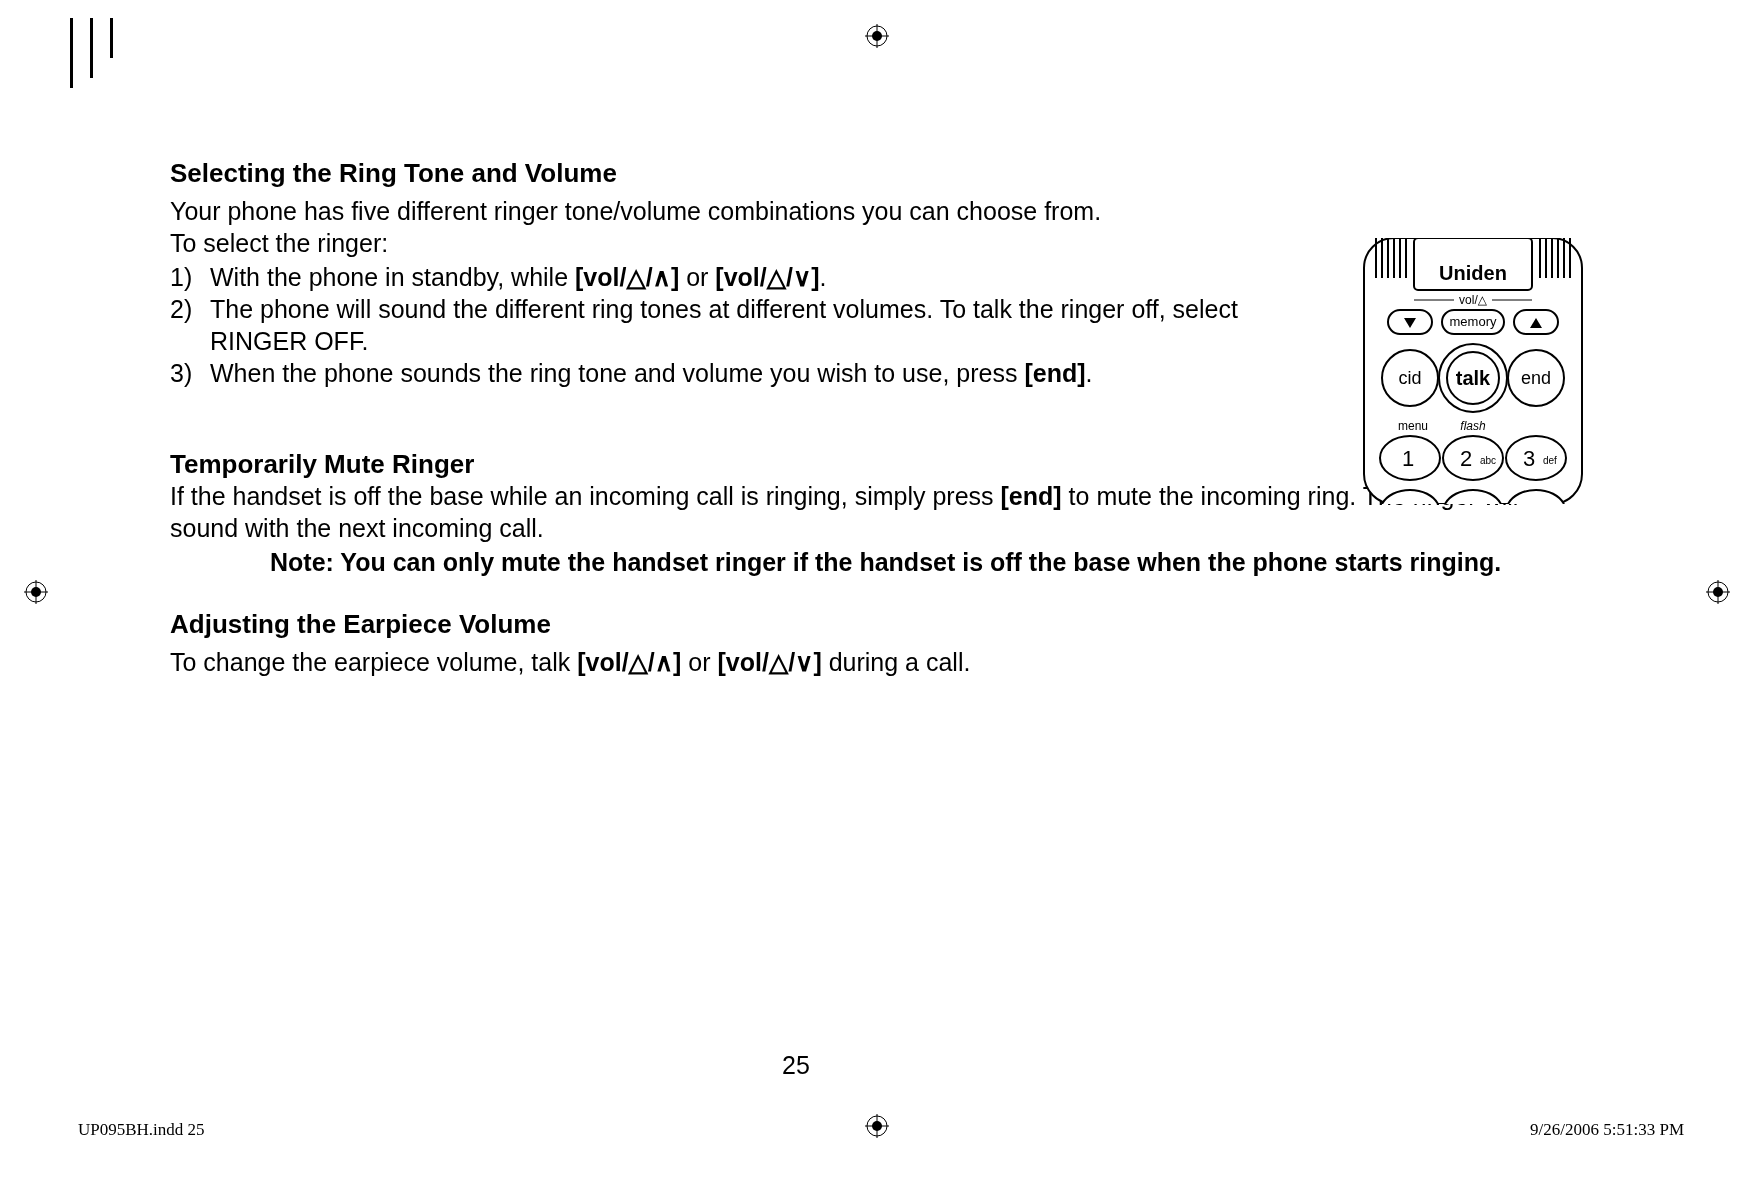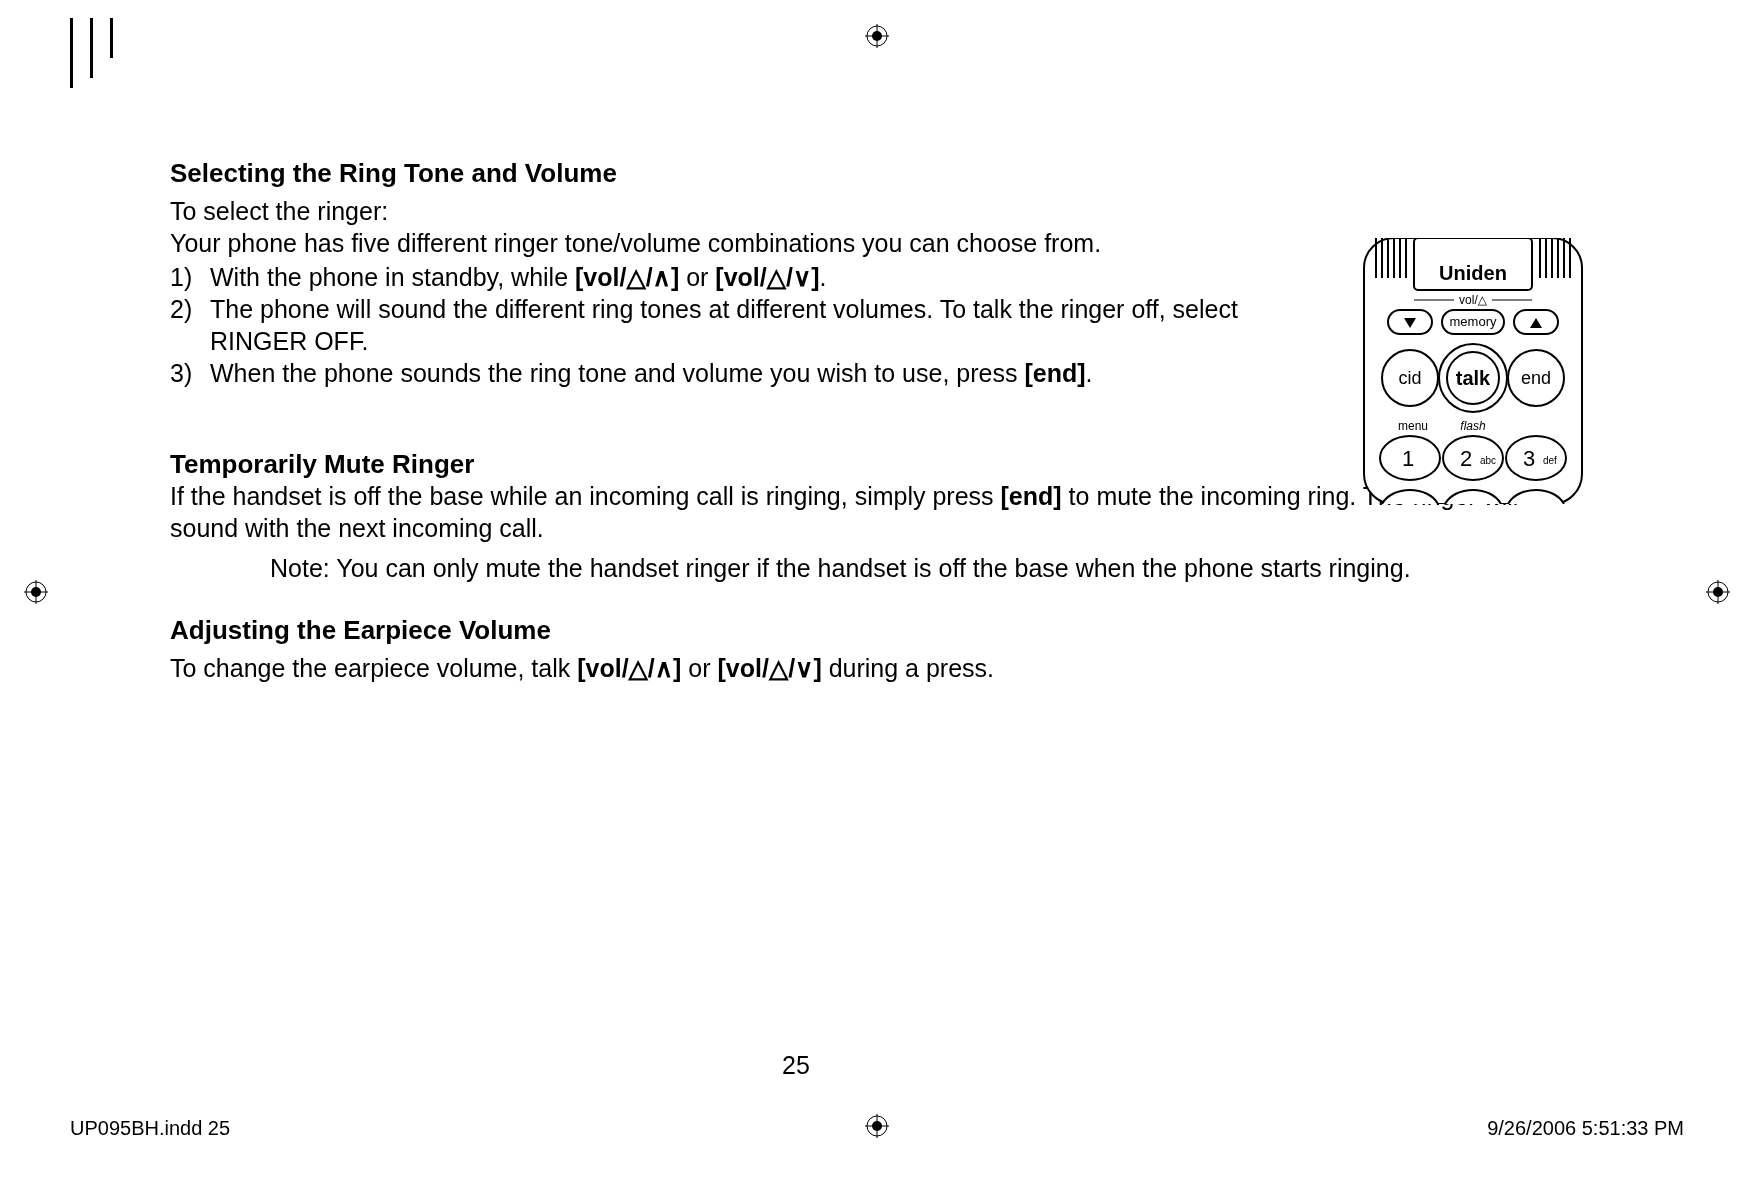--- a/index.html
+++ b/index.html
@@ -56,42 +56,43 @@
     }
     .li-num { width: 40px; flex-shrink: 0; }
     .li-body { flex: 1; padding-right: 260px; }
     .h2 {
       font-size: 26px;
       font-weight: bold;
       margin-top: 60px;
     }
     .note-indent {
       padding-left: 100px;
-      font-weight: normal;
+      font-weight: bold;
       font-size: 25px;
       line-height: 1.28;
-      margin-top: 8px;
+      margin-top: 2px;
     }
     .section2 { margin-top: 31px; }
     .page-num {
       position: absolute;
       bottom: 104px;
       left: 0;
       width: 1592px;
       text-align: center;
       font-size: 25px;
     }
     .footer {
       position: absolute;
       bottom: 44px;
-      left: 70px;
+      left: 78px;
       right: 70px;
       display: flex;
       justify-content: space-between;
-      font-size: 20px;
+      font-size: 17px;
+      font-family: Liberation Serif, serif;
     }
     .phone-illustration {
       position: absolute;
       right: 166px;
       top: 238px;
       width: 230px;
       height: 266px;
     }
     .phone-illustration svg { width: 100%; height: 100%; }
     .key-label { font-weight: bold; }
@@ -133,22 +134,22 @@
 </div>
 
 <div class="edge-bars">
   <div class="bar1"></div>
     <div class="bar2"></div>
     <div class="bar3"></div>
 </div>
 
 <div class="content">
   <div class="h1">Selecting the Ring Tone and Volume</div>
+  <div class="body-text">Your phone has five different ringer tone/volume combinations you can choose from.</div>
   <div class="body-text">To select the ringer:</div>
-  <div class="body-text">Your phone has five different ringer tone/volume combinations you can choose from.</div>
 
   <div class="ol">
     <div class="li">
       <div class="li-num">1)</div>
       <div class="li-body">
         <span>With the phone in standby, while </span><span class="key-label">[vol/△/∧]</span><span> or </span><span class="key-label">[vol/△/∨]</span><span>.</span>
       </div>
     </div>
     <div class="li">
       <div class="li-num">2)</div>
@@ -164,21 +165,21 @@
 
   <div class="h2">Temporarily Mute Ringer</div>
   <div class="body-text">
     <span>If the handset is off the base while an incoming call is ringing, simply press </span><span class="key-label">[end]</span><span> to mute the incoming ring. The ringer will sound with the next incoming call.</span>
   </div>
   <div class="note-indent">Note: You can only mute the handset ringer if the handset is off the base when the phone starts ringing.</div>
 
   <div class="section2">
     <div class="h1">Adjusting the Earpiece Volume</div>
     <div class="body-text">
-      <span>To change the earpiece volume, talk </span><span class="key-label">[vol/△/∧]</span><span> or </span><span class="key-label">[vol/△/∨]</span><span> during a press.</span>
+      <span>To change the earpiece volume, talk </span><span class="key-label">[vol/△/∧]</span><span> or </span><span class="key-label">[vol/△/∨]</span><span> during a call.</span>
     </div>
   </div>
 </div>
 
 <div class="phone-illustration">
   <svg viewBox="0 0 230 266">
 
     <rect x="6" y="0" width="218" height="266" rx="30" fill="#fff" stroke="#000" stroke-width="2"></rect>
 
     <g stroke="#000" stroke-width="2">

